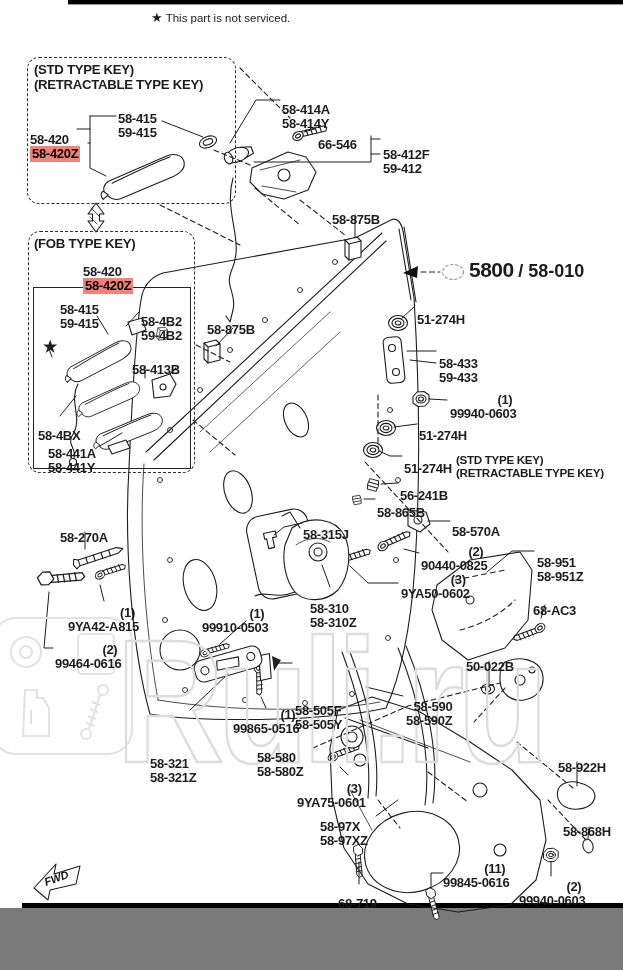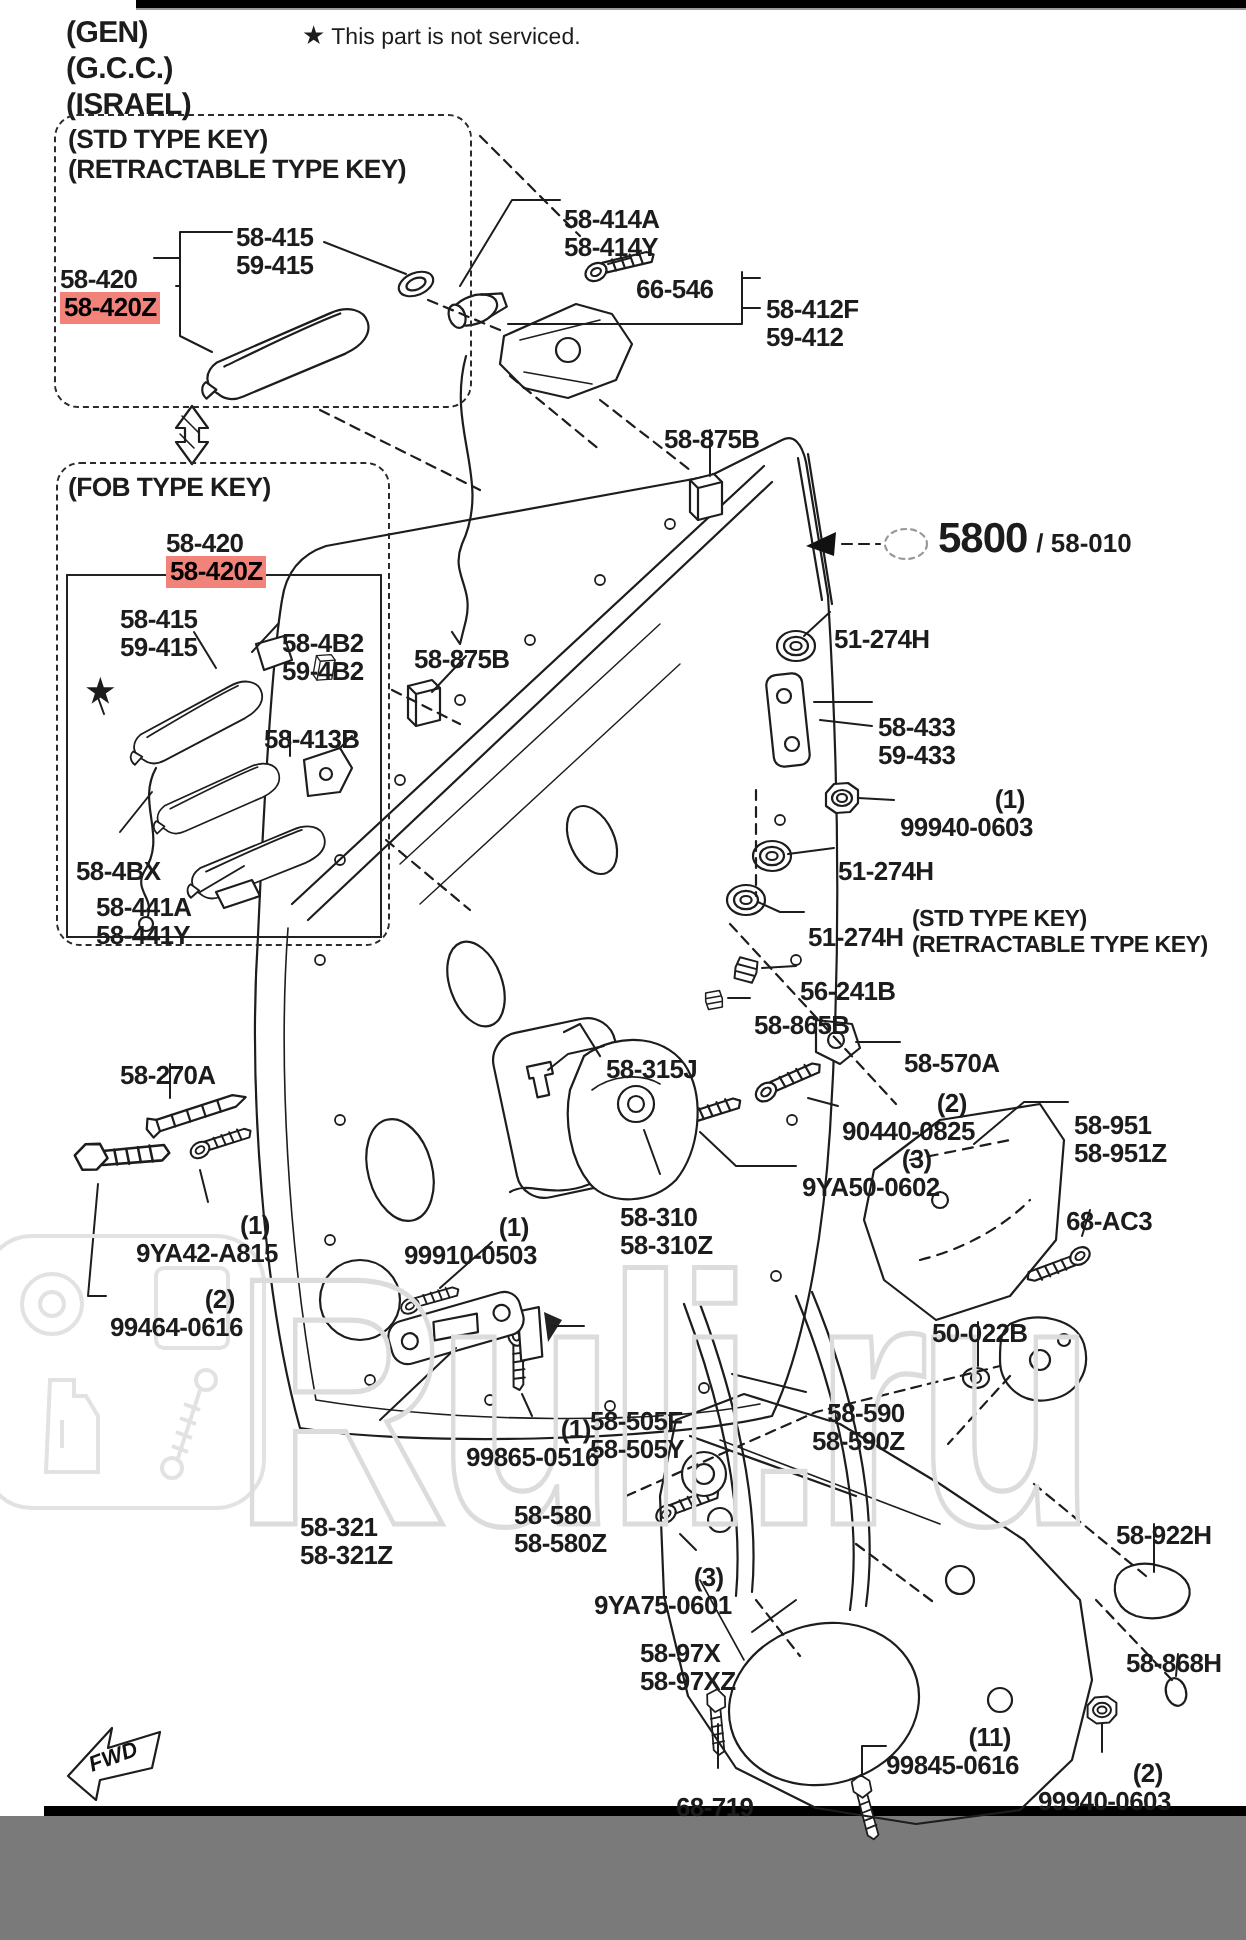--- a/index.html
+++ b/index.html
@@ -15,38 +15,33 @@
   .boxtitle{font-size:13.2px;font-weight:700;line-height:15px;letter-spacing:-0.3px;white-space:nowrap;}
   #labels{left:0;top:12px;width:505px;height:970px;z-index:6;pointer-events:none;}
   .plabel{position:absolute;font-size:13px;font-weight:700;line-height:13.5px;
           letter-spacing:-0.3px;white-space:nowrap;color:#1c1c1c;}
   .plabel .count{text-align:right;padding-right:4px;}
   .plabel.small{font-size:11.6px;line-height:12.5px;}
   .plabel.starlbl{font-size:16px;}
   .hl{background:var(--hl,#f2837b);color:#000000;padding:0 2px 1px 2px;}
   .main-ref{left:469px;top:258px;z-index:6;white-space:nowrap;}
   .main-ref .big{font-size:21px;font-weight:700;letter-spacing:-0.5px;}
-  .main-ref .rest{font-size:13px;font-weight:700;}
+  .main-ref .rest{font-size:18px;font-weight:700;}
   .artwork{left:0;top:0;z-index:1;}
   .wmark{left:0;top:0;z-index:3;pointer-events:none;}
   .blackline{left:22px;top:903px;width:601px;height:5px;background:#000;}
   .footer{left:0;top:908px;width:623px;height:62px;background:var(--footer-bg,#7a7a7a);}
 </style>
 </head>
 <body>
 
 <div class="stage">
 
   <div class="abs topbar"></div>
 
-  <div class="abs" style="left:33px;top:8px;">
-    <div class="hdr-line">(GEN)</div>
-    <div class="hdr-line">(G.C.C.)</div>
-    <div class="hdr-line">(ISRAEL)</div>
-  </div>
 
   <div class="abs star-note">
     <span class="stargl">★</span>
     <span>This part is not serviced.</span>
   </div>
 
   <div class="abs boxdash" style="left:27px;top:57px;width:207px;height:145px;z-index:2;"></div>
   <div class="abs" style="left:34px;top:62px;z-index:6;">
     <div class="boxtitle">(STD TYPE KEY)</div>
     <div class="boxtitle">(RETRACTABLE TYPE KEY)</div>

